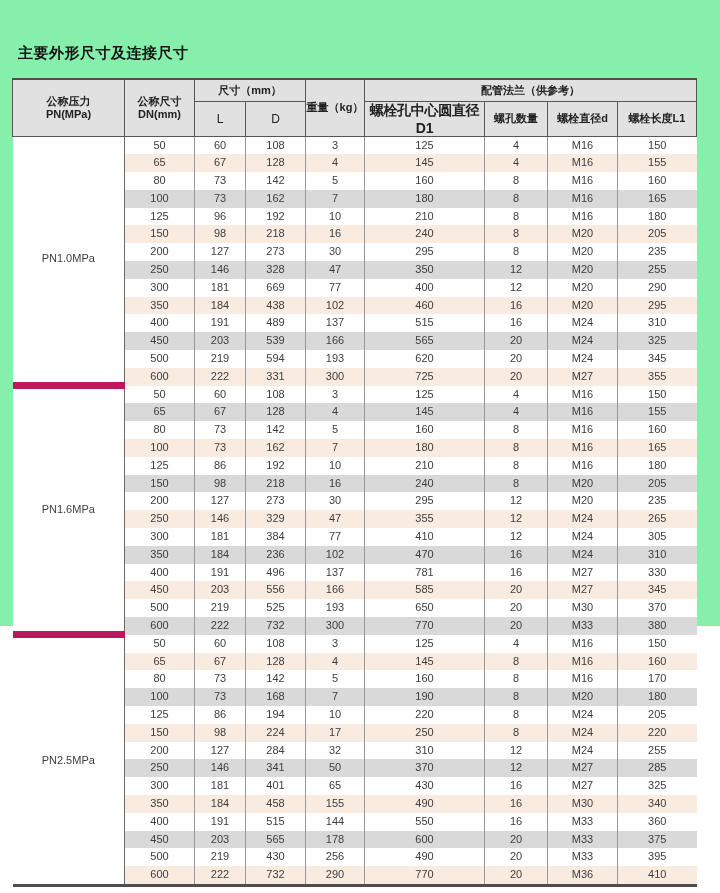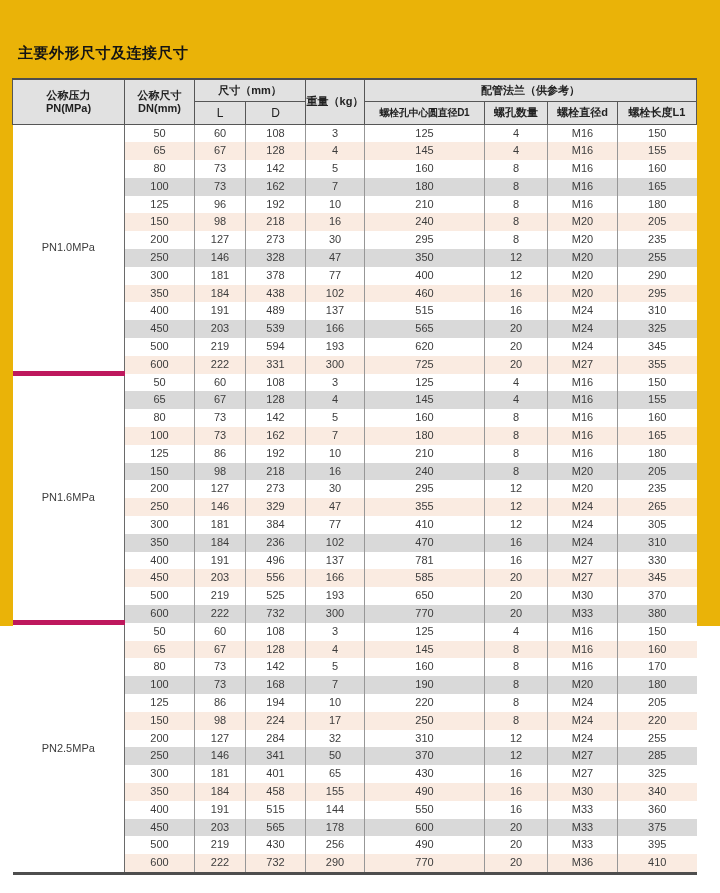--- a/index.html
+++ b/index.html
@@ -1,39 +1,39 @@
 <!DOCTYPE html>
 <html style="--peach: #faebe1; --gray: #d9d9d9; --header-bg: #e1e1e1; --border-dark: #4e4e4e; --border-mid: #979797; --text: #3d3d3d;"><head>
 <meta charset="utf-8">
 <style>
   * { margin:0; padding:0; box-sizing:border-box; }
   html,body { width:720px; height:893px; background:#ffffff; overflow:hidden;
               font-family:"Liberation Sans","DejaVu Sans",sans-serif; }
-  .page { position:relative; width:720px; height:626px; background:#eab308;text-decoration:underline; }
+  .page { position:relative; width:720px; height:626px; background:#86efac;text-decoration:underline; }
   .title { position:absolute; left:18px; top:44px; font-size:15px; font-weight:bold;
            color:#141414; letter-spacing:0.5px; }
   table.spec { position:absolute; left:12px; top:78px; width:684px;
                border-collapse:collapse; table-layout:fixed;
                border-top:2px solid var(--border-dark,#4e4e4e);
                border-bottom:3px solid var(--border-dark,#4e4e4e); }
   thead th { background:var(--header-bg,#e1e1e1); border:1px solid #565656;
              font-size:11px; font-weight:bold; color:#222; text-align:center;
              vertical-align:middle; padding:0; }
   thead tr.h1 th { height:22px; }
   thead tr.h2 th { height:23px; }
   thead .two-line div { line-height:13px; }
   thead .plain { font-weight:normal; font-size:12px; }
-  thead .tight { font-size:10px; letter-spacing:-0.3px; }
+  thead .tight { font-size:14px; letter-spacing:-0.3px; }
   tbody td { font-size:11px; color:var(--text,#3d3d3d); text-align:center;
              vertical-align:middle; height:17.8px; line-height:17.8px; padding:0;
              border-left:1px solid var(--border-mid,#979797); white-space:nowrap; }
   tbody td.col-dn { border-left:1px solid #6a6a6a; }
   tbody td.pressure-cell { background:#ffffff; border-left:none;
              border-right:1px solid #6a6a6a; font-size:11px; color:var(--text,#3d3d3d); }
-  tbody td.section-sep { border-bottom:5px solid #be185d; }
+  tbody td.section-sep { border-bottom:7px solid #be185d; }
   tr.stripe-white td:not(.pressure-cell) { background:#ffffff; }
   tr.stripe-peach td:not(.pressure-cell) { background:var(--peach,#faebe1); }
   tr.stripe-gray  td:not(.pressure-cell) { background:var(--gray,#d9d9d9); }
 </style>
 </head>
 <body>
 
 <div class="page">
   <div class="title">主要外形尺寸及连接尺寸</div>
 
@@ -150,21 +150,21 @@
           <td>328</td>
           <td>47</td>
           <td>350</td>
           <td>12</td>
           <td>M20</td>
           <td>255</td>
         </tr>
         <tr class="stripe-white">
           <td class="col-dn">300</td>
           <td>181</td>
-          <td>378</td>
+          <td>669</td>
           <td>77</td>
           <td>400</td>
           <td>12</td>
           <td>M20</td>
           <td>290</td>
         </tr>
         <tr class="stripe-peach">
           <td class="col-dn">350</td>
           <td>184</td>
           <td>438</td>

